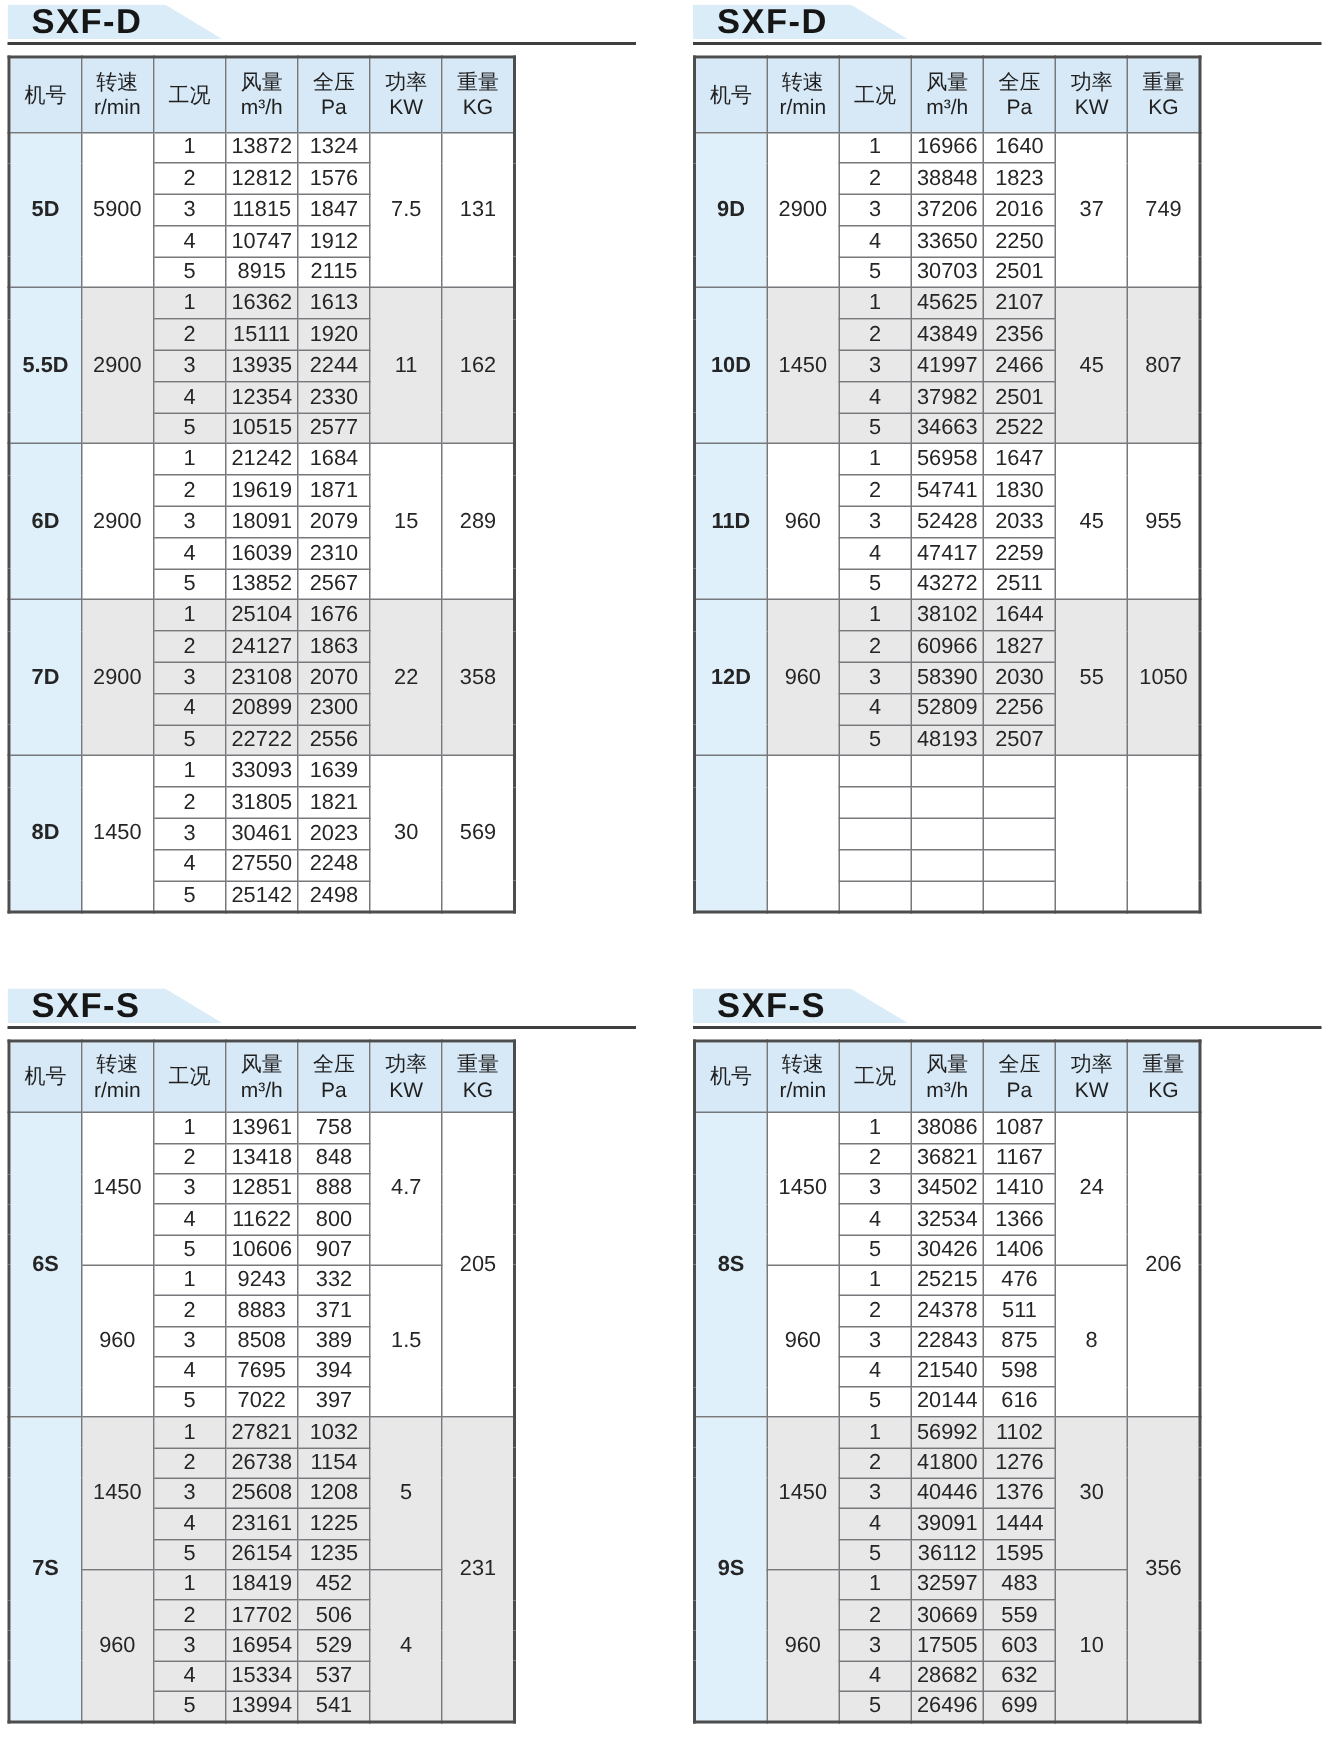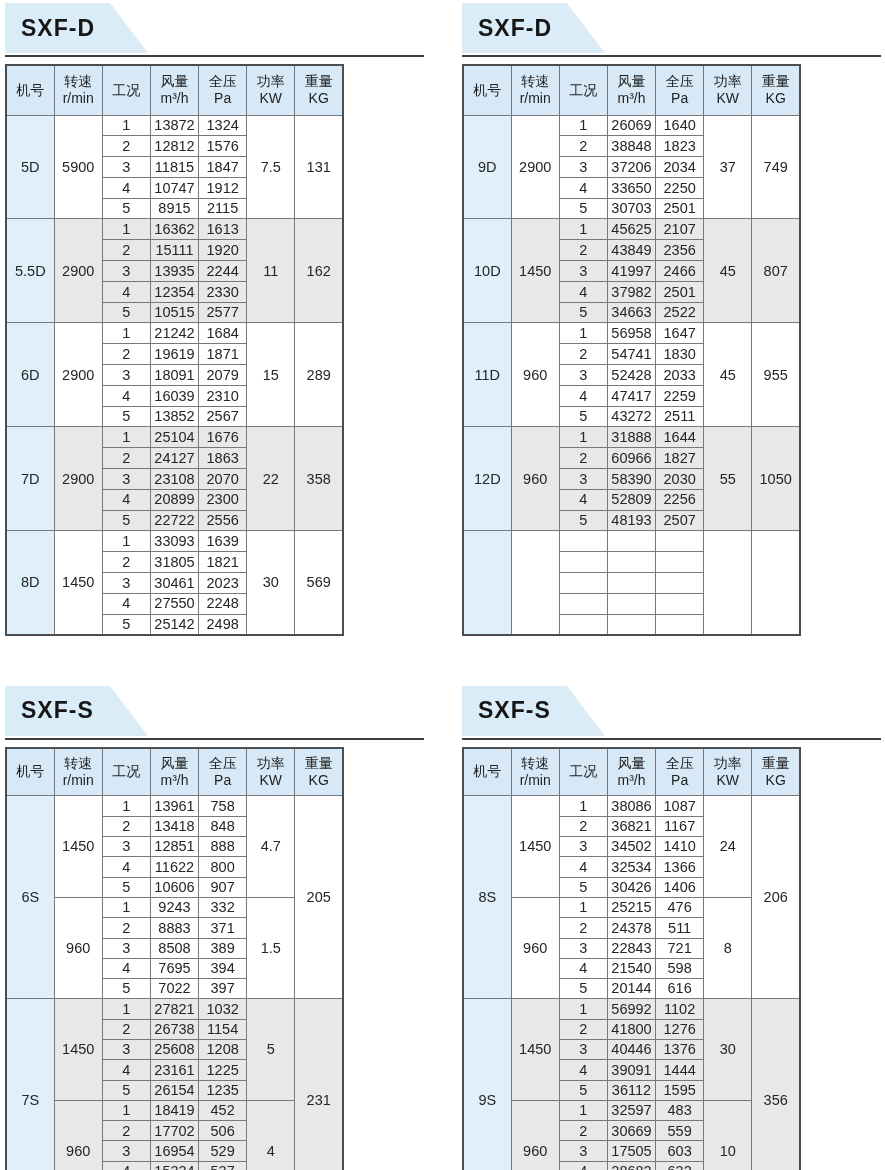--- a/index.html
+++ b/index.html
@@ -10,21 +10,21 @@
     color:#2b2b2b;
   }
   .grid {
     position:absolute; left:5px; top:3px;
     display:grid;
     grid-template-columns:419px 419px;
     column-gap:38px; row-gap:50px;
   }
   .block { width:419px; }
   .banner {
-    height:50px; width:143px;
+    height:23px; width:143px;
     background:var(--banner-bg,#d9ecf8);
     clip-path:polygon(0 0, calc(100% - 38px) 0, 100% 100%, 0 100%);
     display:flex; align-items:center;
   }
   .banner h2 {
     font-size:23px; font-weight:bold; letter-spacing:1px;
     padding-left:16px; color:#161616; white-space:nowrap;
   }
   .rule { height:2px; background:var(--rule-color,#3e3f41); margin-top:2px; width:100%; }
   table {
@@ -40,21 +40,21 @@
   thead th {
     background:var(--header-bg,#d7e9f6);
     font-weight:normal; font-size:14px; line-height:1.25; color:#1f1f1f;
   }
   .block.top thead tr { height:50px; }
   .block.bottom thead tr { height:48px; }
   .block.top tbody tr { height:20.8px; }
   .block.bottom tbody tr { height:20.3px; }
   td { font-size:14.5px; line-height:1; background:#ffffff; color:#252525; }
   tr.shaded td { background:var(--shade-bg,#e8e8e8); }
-  td.model, tr.shaded td.model { background:var(--model-bg,#e0f0fb); }
+  td.model, tr.shaded td.model { background:var(--model-bg,#e0f0fb);font-weight:bold; }
 </style>
 </head>
 <body>
 
 <div class="grid">
 
   <section class="block top">
     <div class="banner">
       <h2>SXF-D</h2>
     </div>
@@ -274,34 +274,34 @@
               <div>重量</div>
               <div>KG</div>
             </th>
           </tr>
         </thead>
       <tbody>
           <tr>
             <td rowspan="5" class="model">9D</td>
             <td rowspan="5">2900</td>
             <td>1</td>
-            <td>26069</td>
+            <td>16966</td>
             <td>1640</td>
             <td rowspan="5">37</td>
             <td rowspan="5">749</td>
           </tr>
           <tr>
             <td>2</td>
             <td>38848</td>
             <td>1823</td>
           </tr>
           <tr>
             <td>3</td>
             <td>37206</td>
-            <td>2034</td>
+            <td>2016</td>
           </tr>
           <tr>
             <td>4</td>
             <td>33650</td>
             <td>2250</td>
           </tr>
           <tr>
             <td>5</td>
             <td>30703</td>
             <td>2501</td>
@@ -361,21 +361,21 @@
           </tr>
           <tr>
             <td>5</td>
             <td>43272</td>
             <td>2511</td>
           </tr>
           <tr class="shaded">
             <td rowspan="5" class="model">12D</td>
             <td rowspan="5">960</td>
             <td>1</td>
-            <td>31888</td>
+            <td>38102</td>
             <td>1644</td>
             <td rowspan="5">55</td>
             <td rowspan="5">1050</td>
           </tr>
           <tr class="shaded">
             <td>2</td>
             <td>60966</td>
             <td>1827</td>
           </tr>
           <tr class="shaded">
@@ -653,21 +653,21 @@
             <td rowspan="5">8</td>
           </tr>
           <tr>
             <td>2</td>
             <td>24378</td>
             <td>511</td>
           </tr>
           <tr>
             <td>3</td>
             <td>22843</td>
-            <td>721</td>
+            <td>875</td>
           </tr>
           <tr>
             <td>4</td>
             <td>21540</td>
             <td>598</td>
           </tr>
           <tr>
             <td>5</td>
             <td>20144</td>
             <td>616</td>

